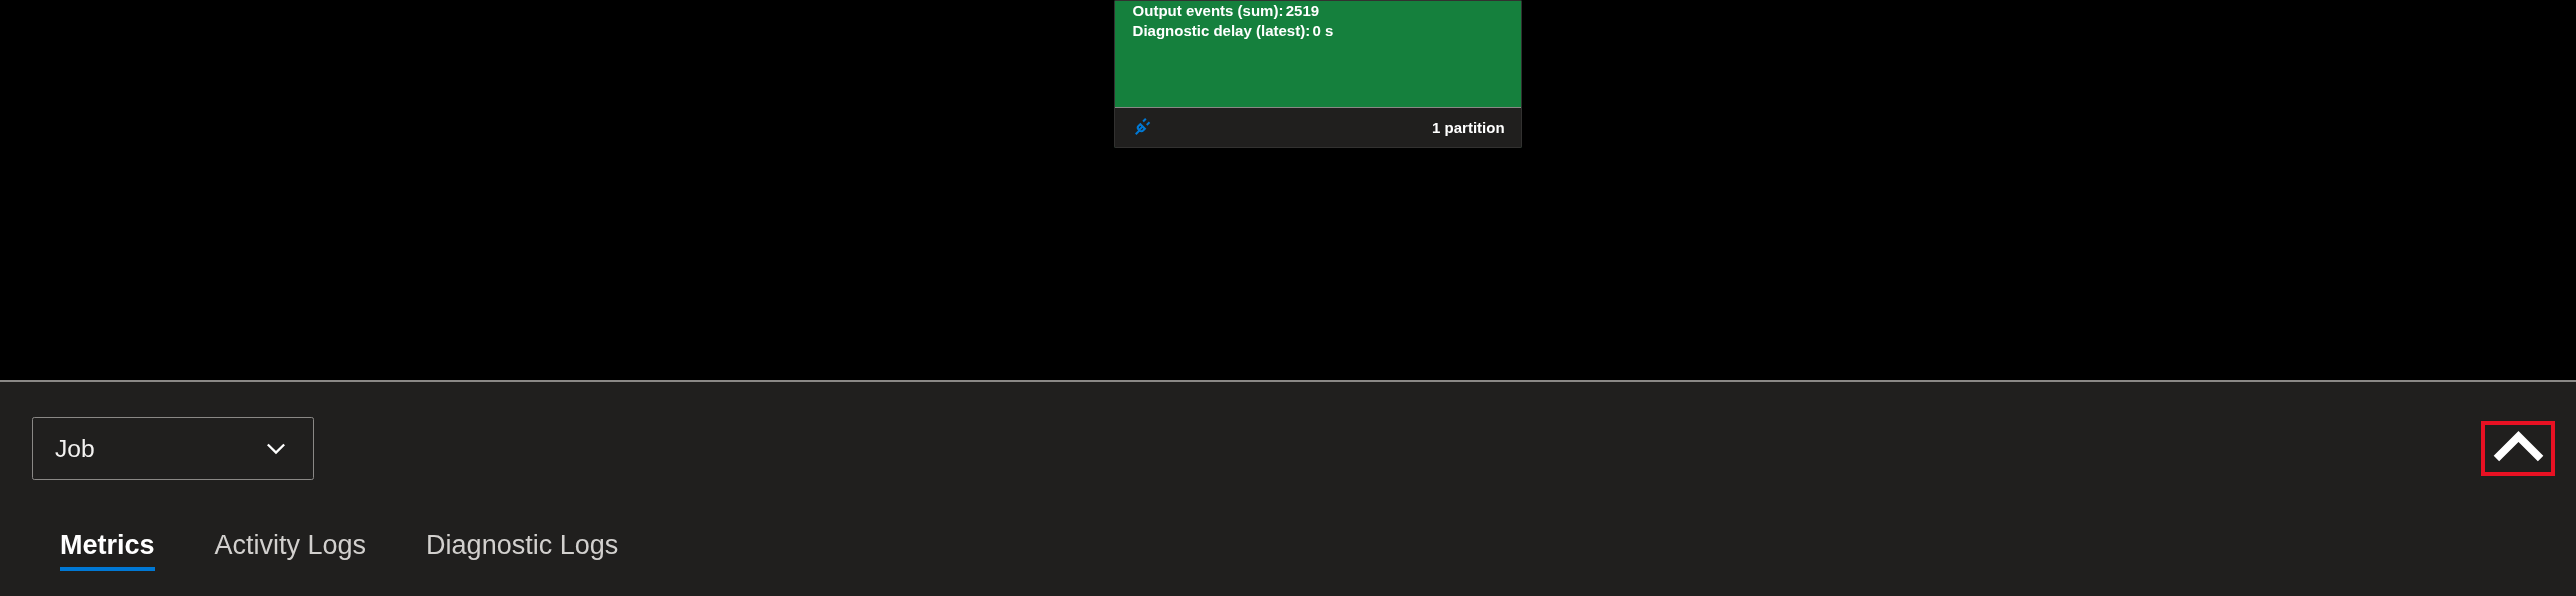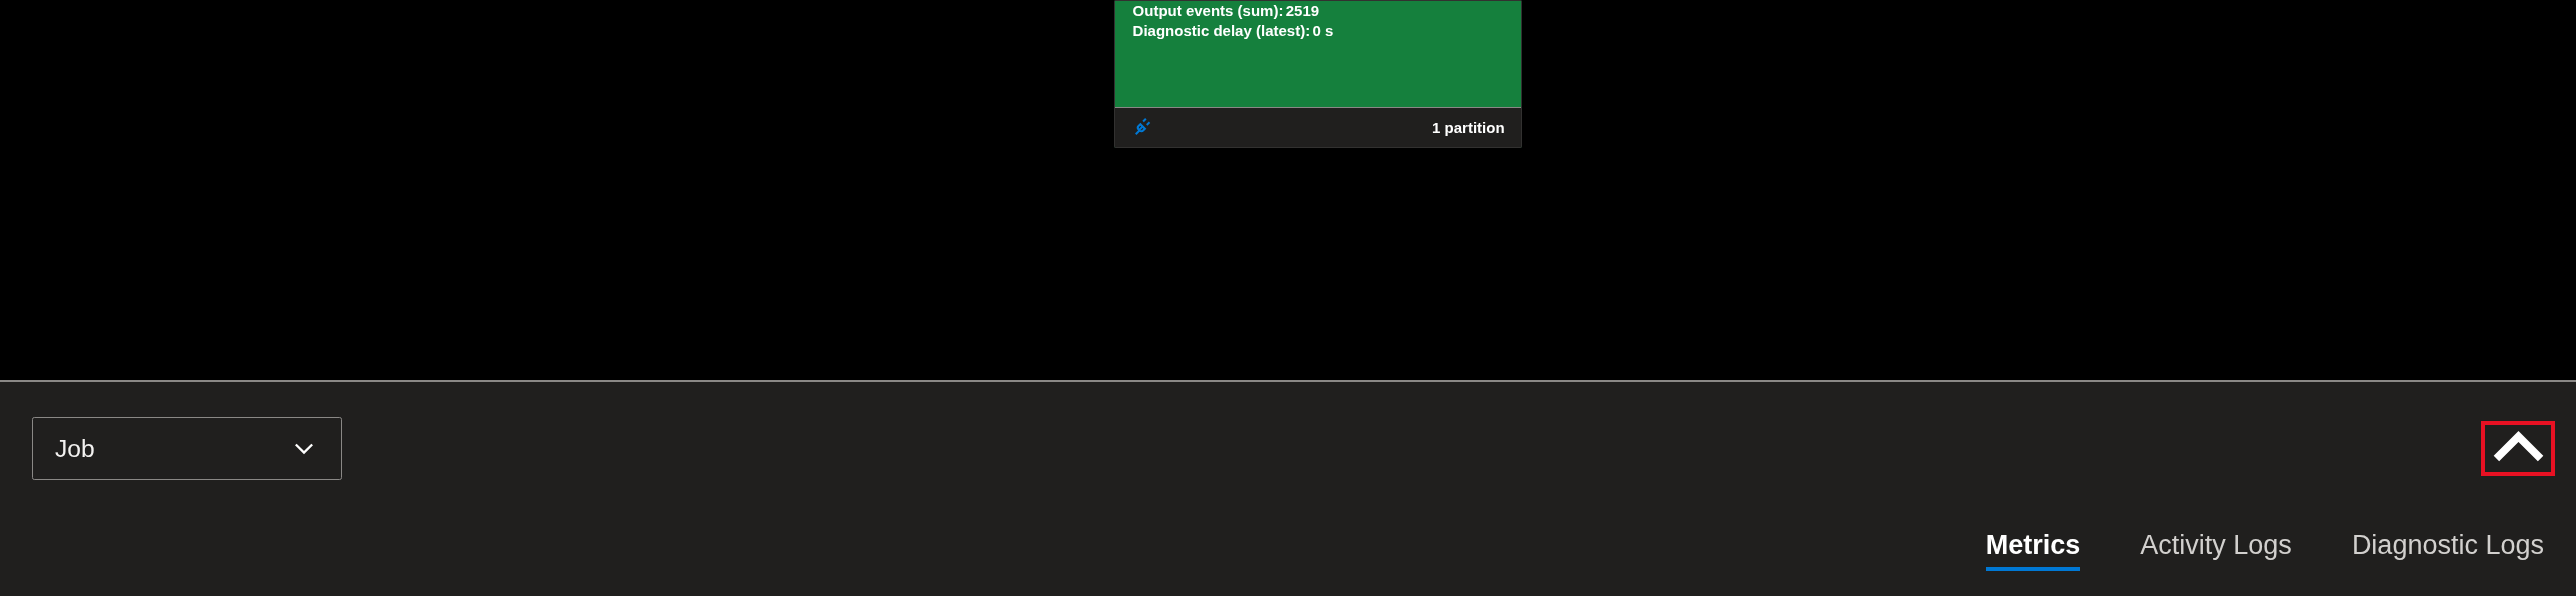--- a/index.html
+++ b/index.html
@@ -83,21 +83,21 @@
       right: 0;
       top: 382px;
       bottom: 0;
       background: #201f1e;
       padding: 35px 32px 0 32px;
     }
     
     
     .select-wrapper {
       position: relative;
-      width: 310px;
+      width: 282px;
       height: 63px;
       border: 1.2px solid #8a8886;
       border-radius: 2.3px;
       display: flex;
       align-items: center;
       justify-content: space-between;
       padding: 0 23.4px 0 22px;
       cursor: pointer;
       background: transparent;
     }
@@ -135,21 +135,20 @@
       stroke-width: 3.5;
       fill: none;
     }
     
     
     .tabs {
       display: flex;
       gap: 60px;
       margin-top: 50px;
       margin-left: 28px;
-      justify-content: flex-end;
     }
     .tab {
       font-size: 27px;
       color: #d2d0ce;
       cursor: pointer;
       padding-bottom: 5.9px;
       font-weight: 400;
     }
     .tab.active {
       font-weight: 700;

